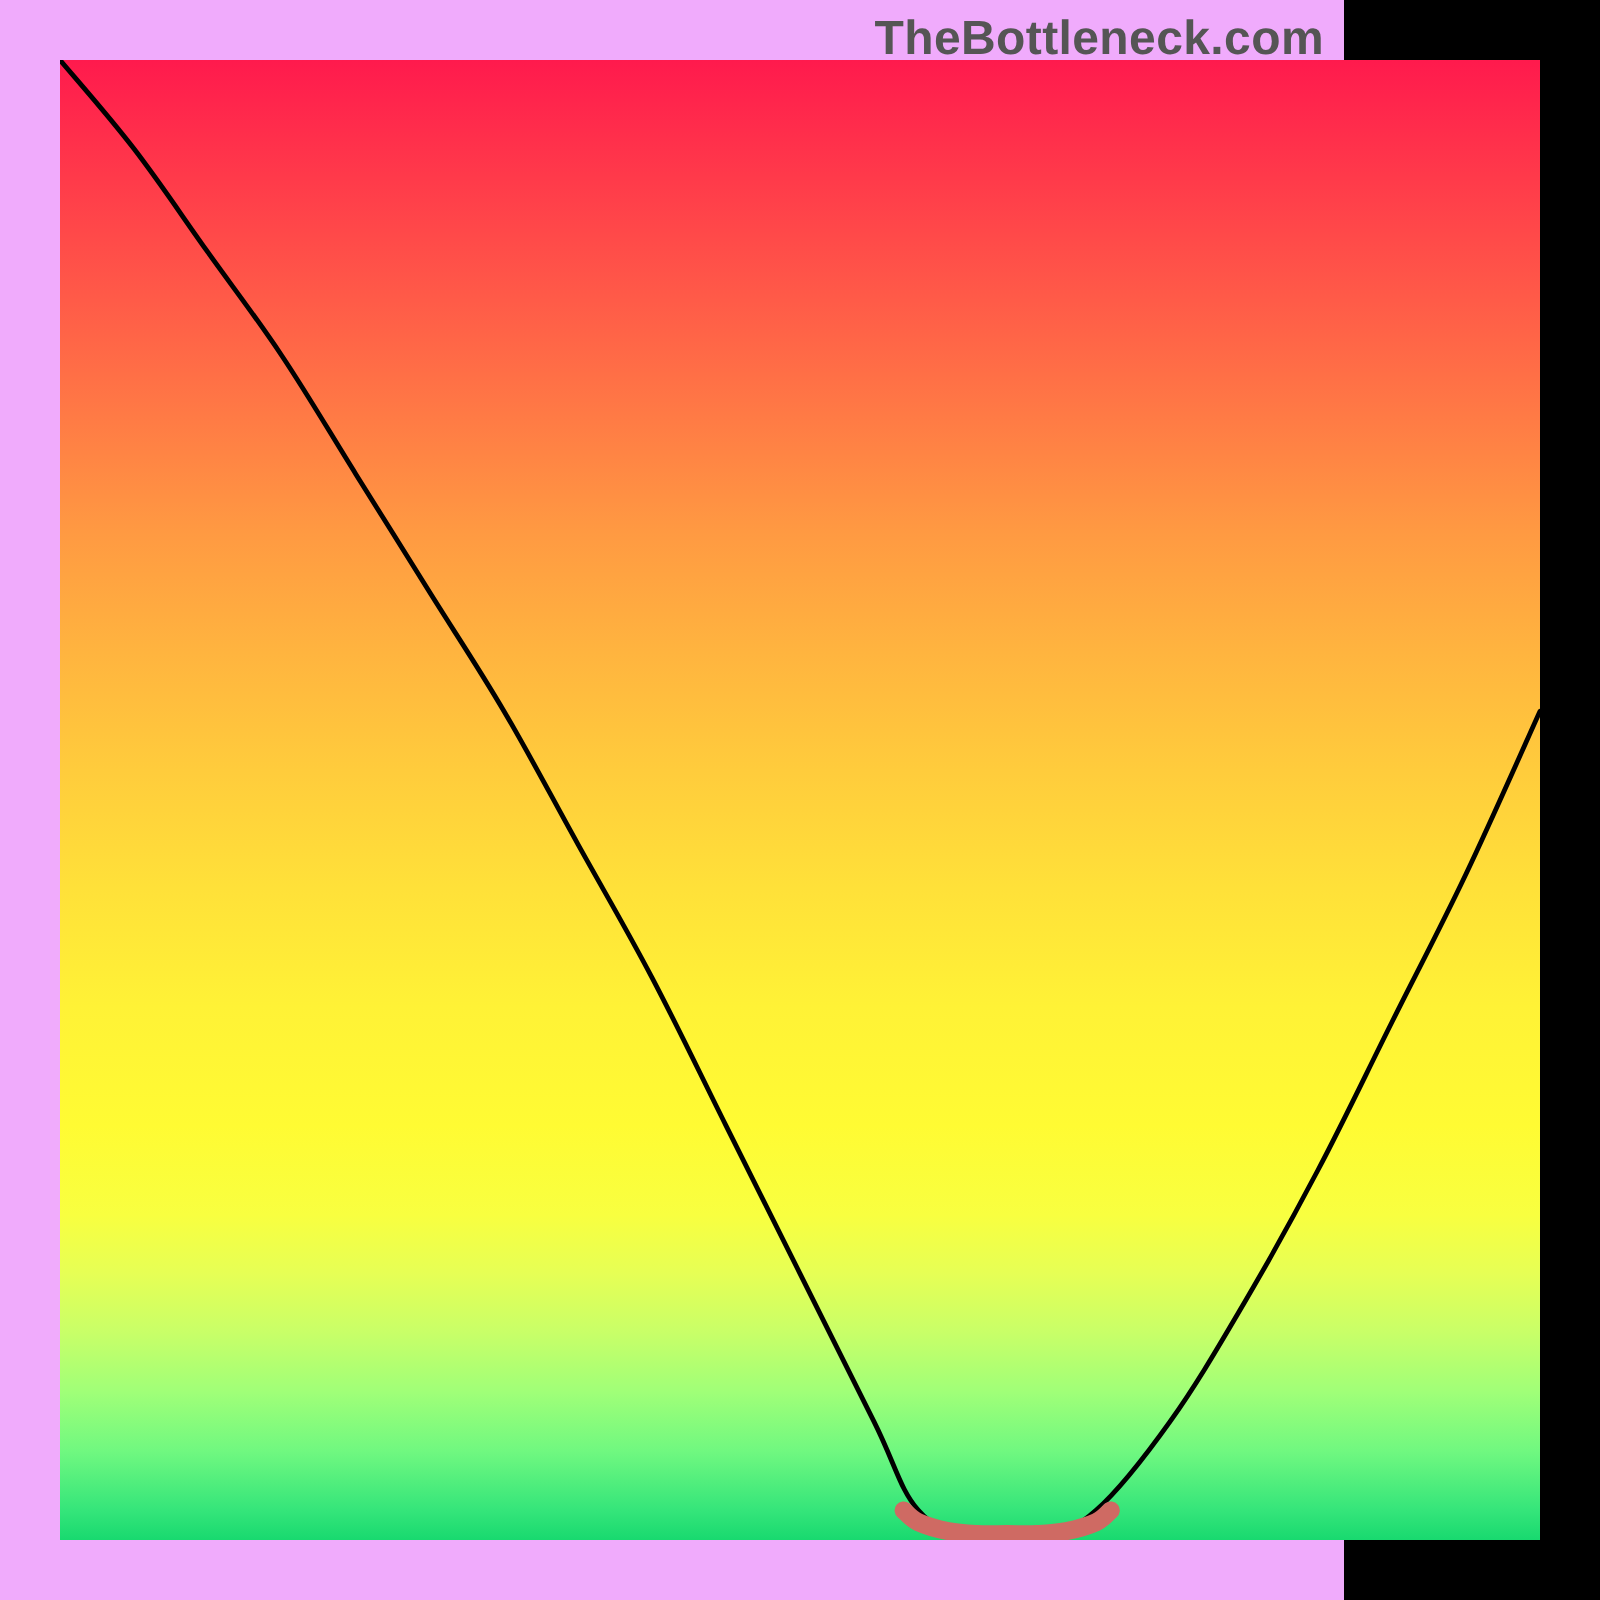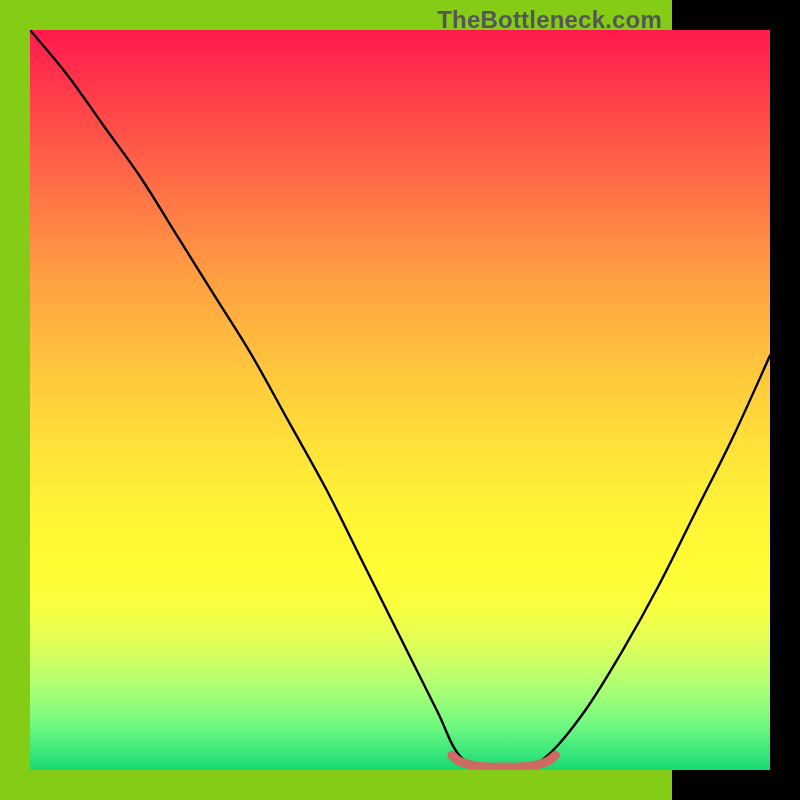--- a/index.html
+++ b/index.html
@@ -8,21 +8,21 @@
     width: 800px;
     height: 800px;
     background: #000;
     overflow: hidden;
     font-family: Arial, Helvetica, sans-serif;
   }
   .frame {
     position: relative;
     width: 672px;
     height: 800px;
-    background: #84cc16;
+    background: #f0abfc;
   }
   .watermark {
     position: absolute;
     top: 6px;
     right: 10px;
     color: #555;
     font-size: 24px;
     font-weight: 600;
     letter-spacing: 0.2px;
     z-index: 4;

